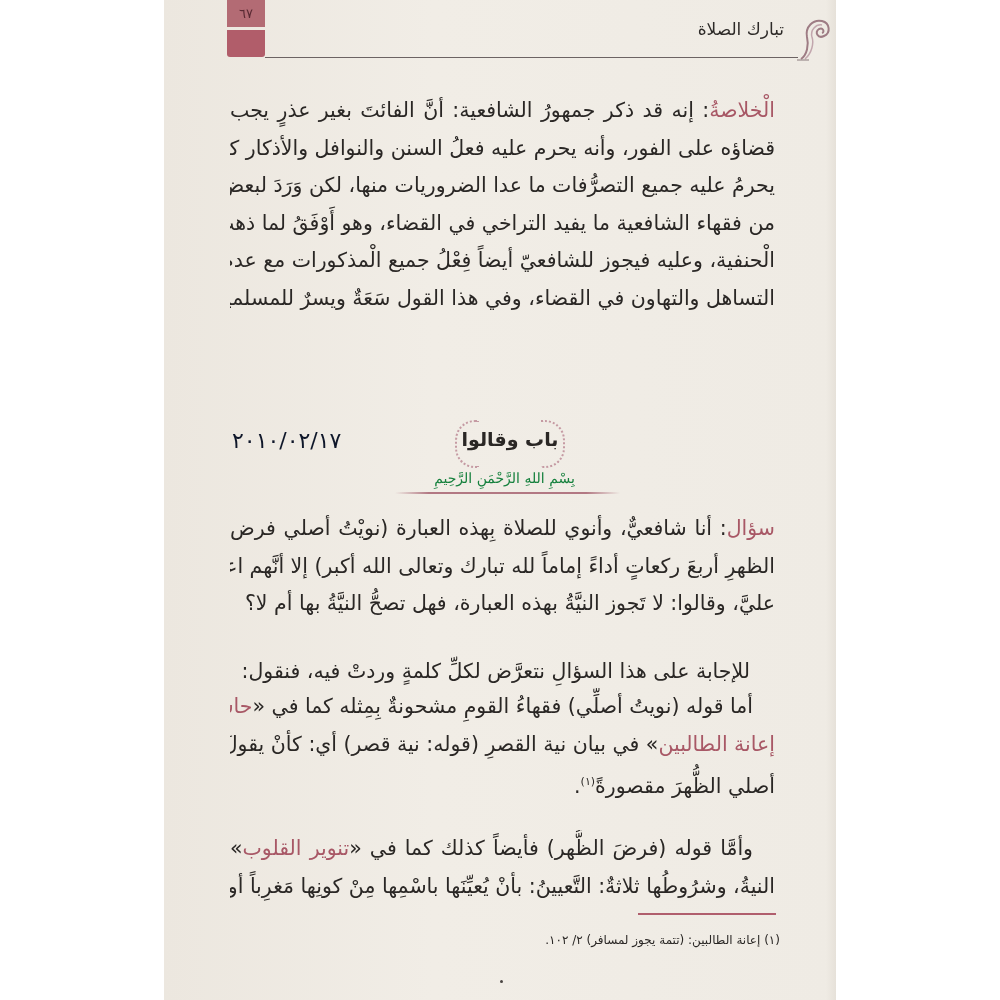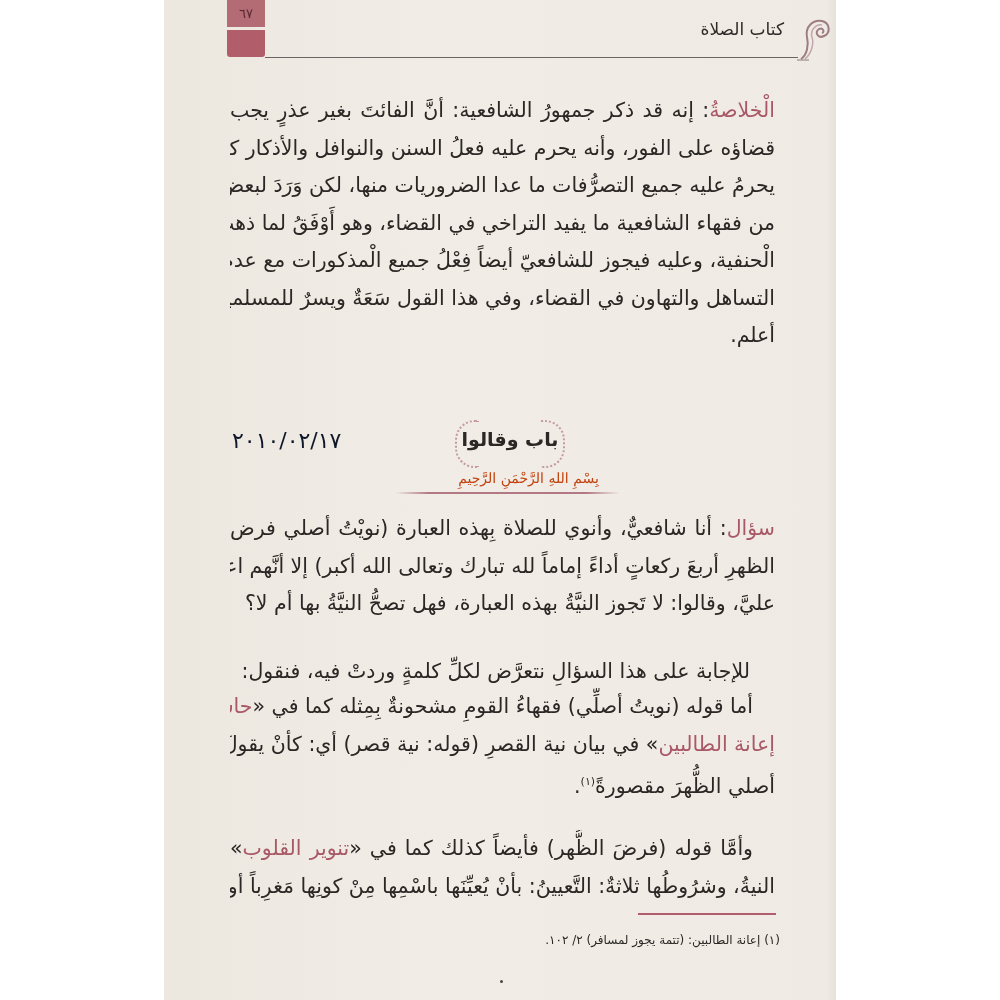--- a/index.html
+++ b/index.html
@@ -54,22 +54,22 @@
   .chapter-box .bracket {
     position: absolute; top: 0; width: 22px; height: 44px; border: 2px dotted #c59aa3; 
   }
   .chapter-box .bracket.left { left: -5px; border-right: none; border-radius: 20px 0 0 20px; }
   .chapter-box .bracket.right { right: -5px; border-left: none; border-radius: 0 20px 20px 0; }
   .chapter-title {
     position: absolute; left: 0; right: 0; top: 8px; text-align: center; font-size: 19px; font-weight: bold;
     color: #2a2725; direction: rtl;
   }
   .basmala {
-    position: absolute; left: 416px; top: 470px; width: 225px; height: 30px; text-align: center;
-    color: #c2410c; font-family: "DejaVu Serif", serif; font-size: 14px; direction: rtl;
+    position: absolute; left: 392px; top: 470px; width: 225px; height: 30px; text-align: center;
+    color: #15803d; font-family: "DejaVu Serif", serif; font-size: 14px; direction: rtl;
   }
   .basmala-line {
     position: absolute; left: 395px; top: 492px; width: 225px; height: 2px;
     background: linear-gradient(90deg, transparent, #b27883 15%, #b27883 85%, transparent);
   }
   .footnote-rule {
     position: absolute; left: 638px; top: 913px; width: 138px; height: 2px; background: #b05e6d;
   }
   .footnote {
     position: absolute; right: 220px; top: 933px; font-size: 12px; color: #2a2725; direction: rtl;
@@ -79,35 +79,34 @@
 </head>
 <body>
 
 <div class="page">
   <div class="page-edge"></div>
 </div>
 
 <div class="page-number-box">٦٧</div>
 <div class="page-number-box2"></div>
 <div class="header-rule"></div>
-<div class="running-title">كتاب الصلاة</div>
+<div class="running-title">تبارك الصلاة</div>
 <svg class="ornament" viewBox="0 0 38 46">
   <path d="M6 44 C 12 40, 14 30, 12 22 C 10 12, 18 4, 27 6 C 35 8, 36 18, 29 21 C 23 24, 19 17, 24 14 C 28 12, 30 17, 27 18" fill="none" stroke="#9e7c84" stroke-width="2"></path>
   <path d="M10 44 C 17 38, 19 28, 17 22 C 15 15, 21 9, 27 10" fill="none" stroke="#c2a6ad" stroke-width="1.5"></path>
   <path d="M2 45 L 14 45" stroke="#8a7a7c" stroke-width="1"></path>
 </svg>
 
 <div class="body-text" style="top:92px;">
   <span class="line"><span class="accent">الْخلاصةُ</span><span>: إنه قد ذكر جمهورُ الشافعية: أنَّ الفائتَ بغير عذرٍ يجب</span></span>
   <span class="line">قضاؤه على الفور، وأنه يحرم عليه فعلُ السنن والنوافل والأذكار كما</span>
   <span class="line">يحرمُ عليه جميع التصرُّفات ما عدا الضروريات منها، لكن وَرَدَ لبعضِ</span>
   <span class="line">من فقهاء الشافعية ما يفيد التراخي في القضاء، وهو أَوْفَقُ لما ذهب إليه</span>
   <span class="line">الْحنفية، وعليه فيجوز للشافعيّ أيضاً فِعْلُ جميع الْمذكورات مع عدم</span>
   <span class="line">التساهل والتهاون في القضاء، وفي هذا القول سَعَةٌ ويسرٌ للمسلمين. والله</span>
-  <span class="line last">أعلم.</span>
 </div>
 
 <div class="chapter-date">٢٠١٠/٠٢/١٧</div>
 <div class="chapter-box">
   <div class="bracket left"></div>
   <div class="bracket right"></div>
   <div class="chapter-title">باب وقالوا</div>
 </div>
 <div class="basmala">بِسْمِ اللهِ الرَّحْمَنِ الرَّحِيمِ</div>
 <div class="basmala-line"></div>

